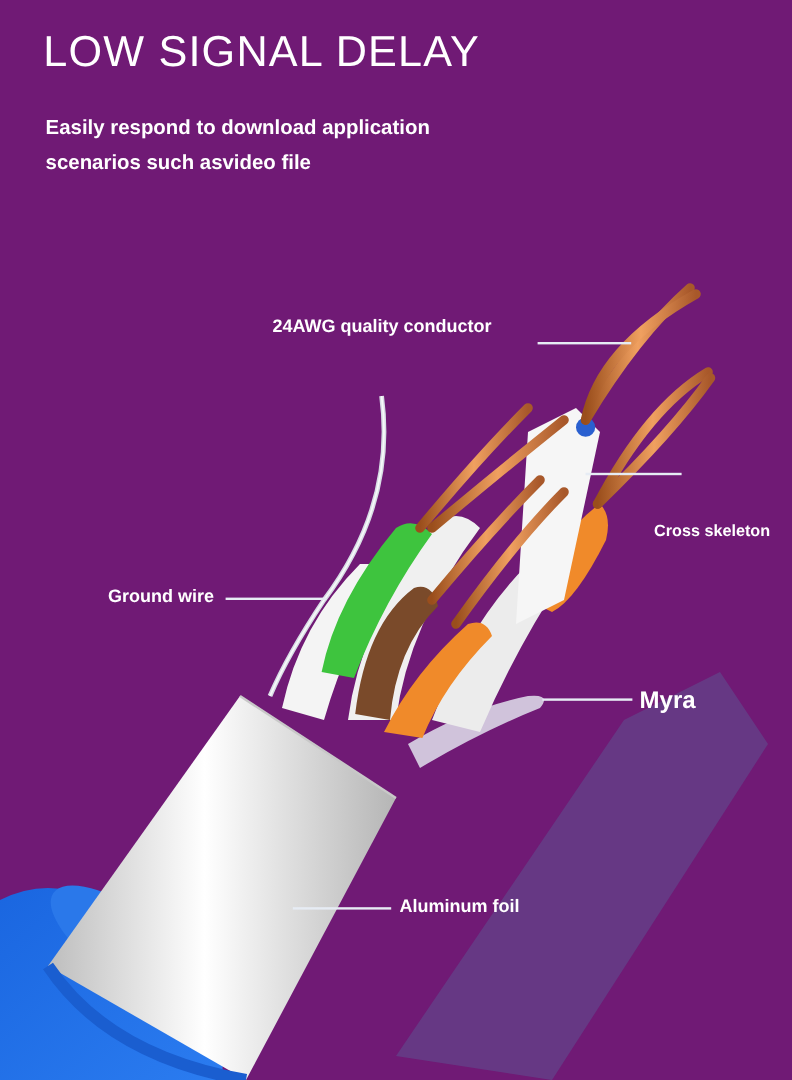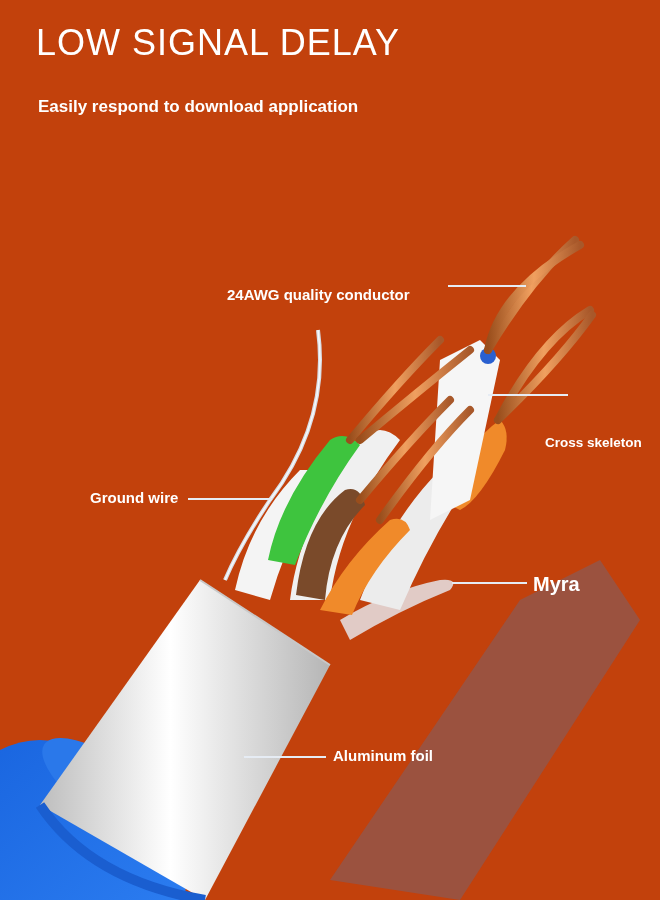--- a/index.html
+++ b/index.html
@@ -1,17 +1,17 @@
 <!DOCTYPE html>
 <html><head>
 <meta charset="utf-8">
 <style>
   html, body { margin:0; padding:0; }
   body { width:660px; height:900px; overflow:hidden; background:#4a6891; font-family:"Liberation Sans", sans-serif; }
-  .stage { position:relative; width:660px; height:900px; background:#c2410c; overflow:hidden; }
+  .stage { position:relative; width:660px; height:900px; background:#701a75; overflow:hidden; }
   .title { position:absolute; left:36px; top:22px; color:#fff; font-size:36px; letter-spacing:1px; font-weight:400; margin:0; }
   .desc { position:absolute; left:38px; top:93px; color:#fff; font-size:17px; line-height:28.5px; font-weight:700; }
   .desc div { white-space:nowrap; }
   .label { position:absolute; color:#fff; font-size:15px; font-weight:700; white-space:nowrap; }
   .leader { position:absolute; height:1.5px; background:#e6ecf4; }
   svg.illus { position:absolute; left:0; top:0; }
 </style>
 </head>
 <body>
 
@@ -76,23 +76,24 @@
       <path d="M200 580 L330 665 L205 900 L40 805 Z" fill="url(#foilg)"></path>
       <path d="M200 580 L330 665" stroke="#c8c8c8" stroke-width="2"></path>
     </g>
     <path d="M40 805 Q90 880 205 900" fill="none" stroke="#1a5ed0" stroke-width="10"></path>
   </svg>
 
   <h1 class="title">LOW SIGNAL DELAY</h1>
 
   <div class="desc">
     <div>Easily respond to download application</div>
+    <div>scenarios such asvideo file</div>
   </div>
 
-  <div class="label" style="left:227px;top:286px;">24AWG quality conductor</div>
+  <div class="label" style="left:227px;top:264px;">24AWG quality conductor</div>
   <div class="leader" style="left:448px;top:285px;width:78px;"></div>
 
   <div class="label" style="left:545px;top:399px;font-size:13.5px;margin-top:36px;">Cross skeleton</div>
   <div class="leader" style="left:488px;top:394px;width:80px;"></div>
 
   <div class="label" style="left:90px;top:489px;">Ground wire</div>
   <div class="leader" style="left:188px;top:498px;width:84px;"></div>
 
   <div class="label" style="left:533px;top:573px;font-size:20px;">Myra</div>
   <div class="leader" style="left:452px;top:582px;width:75px;"></div>

